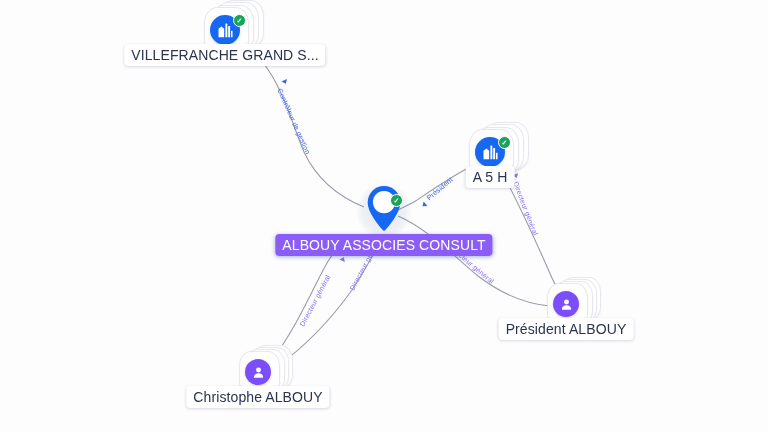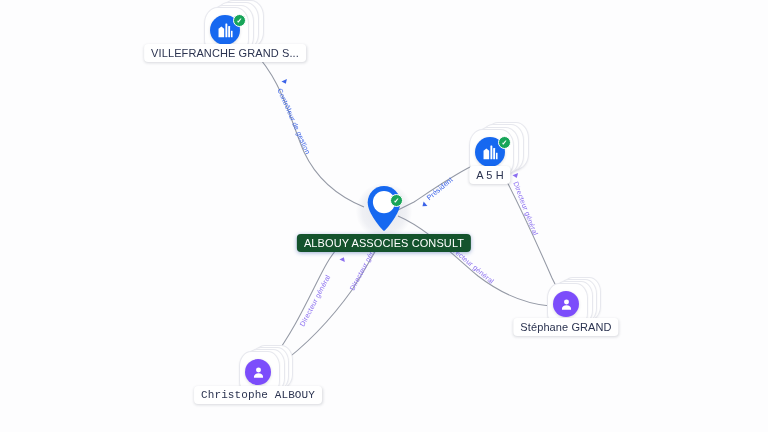--- a/index.html
+++ b/index.html
@@ -95,21 +95,21 @@
     font-weight: bold;
     line-height: 1;
   }
   .node-label {
     position: absolute;
     left: 50%;
     transform: translateX(-50%);
     background: #ffffff;
     border-radius: 4px;
     padding: 3px 7px 3px 7px;
-    font-size: 11px;
+    font-size: 14px;
     color: #2b3350;
     white-space: nowrap;
     box-shadow: 0 1px 3px rgba(30,35,60,.17);
     letter-spacing: .1px;
     text-align: right;
   }
   .node-label.selected {
     background: #1668f0;
     color: #ffffff;
     box-shadow: 0 1px 4px rgba(20,60,160,.4);
@@ -217,47 +217,47 @@
             <rect x="5.1" y="11.6" width="1.6" height="1.6" fill="#fff"></rect>
             <rect x="7.5" y="11.6" width="1.6" height="1.6" fill="#fff"></rect>
             <rect x="5.1" y="14.3" width="1.6" height="1.6" fill="#fff"></rect>
             <rect x="7.5" y="14.3" width="1.6" height="1.6" fill="#fff"></rect>
             <rect x="11.9" y="3.2" width="2.4" height="17.4" rx=".5" fill="#4a5468"></rect>
             <rect x="15.4" y="6.4" width="2.4" height="14.2" rx=".5" fill="#4a5468"></rect>
             <rect x="18.9" y="12.2" width="2.0" height="8.4" rx=".5" fill="#4a5468"></rect>
           </svg>
         </div>
         <div class="badge-check" style="width: 11px; height: 11px; font-size: 7px; left: 6px; top: -17px; background: rgb(24, 165, 89);">✓</div>
-        <div class="node-label selected" style="top: 23px; background: #14532d;">ALBOUY ASSOCIES CONSULT</div>
+        <div class="node-label selected" style="top: 23px; background: #8b5cf6;">ALBOUY ASSOCIES CONSULT</div>
       </div>
       <div class="node" style="left: 566px; top: 304px;">
         <div class="stack">
           <div class="sheet" style="width: 38px; height: 42px; left: -5px; top: -27px; border-radius: 30% / 34%;"></div>
           <div class="sheet" style="width: 38px; height: 42px; left: -9px; top: -25px; border-radius: 30% / 34%;"></div>
           <div class="sheet" style="width: 38px; height: 42px; left: -13px; top: -23px; border-radius: 30% / 34%;"></div>
           <div class="sheet" style="width: 39px; height: 43px; left: -19.5px; top: -21.5px; border-radius: 30% / 34%; background: rgb(255, 255, 255);"></div>
         </div>
         <div class="icon-disc" style="width: 26px; height: 26px; background: rgb(124, 77, 251);">
           <svg width="17" height="17" viewBox="0 0 24 24" xmlns="http://www.w3.org/2000/svg">
             <circle cx="12" cy="8.4" r="3.5" fill="#ffffff"></circle>
             <path fill="#ffffff" d="M12 13.2c-3.7 0-6.4 2.2-6.4 4.9v1.2h12.8v-1.2c0-2.7-2.7-4.9-6.4-4.9z"></path>
           </svg>
         </div>
-        <div class="node-label" style="top: 14px;">Stéphane GRAND</div>
+        <div class="node-label" style="top: 14px;">Président ALBOUY</div>
       </div>
       <div class="node" style="left: 258px; top: 372px;">
         <div class="stack">
           <div class="sheet" style="width: 38px; height: 42px; left: -5px; top: -27px; border-radius: 30% / 34%;"></div>
           <div class="sheet" style="width: 38px; height: 42px; left: -9px; top: -25px; border-radius: 30% / 34%;"></div>
           <div class="sheet" style="width: 38px; height: 42px; left: -13px; top: -23px; border-radius: 30% / 34%;"></div>
           <div class="sheet" style="width: 39px; height: 43px; left: -19.5px; top: -21.5px; border-radius: 30% / 34%; background: rgb(255, 255, 255);"></div>
         </div>
         <div class="icon-disc" style="width: 26px; height: 26px; background: rgb(124, 77, 251);">
           <svg width="17" height="17" viewBox="0 0 24 24" xmlns="http://www.w3.org/2000/svg">
             <circle cx="12" cy="8.4" r="3.5" fill="#ffffff"></circle>
             <path fill="#ffffff" d="M12 13.2c-3.7 0-6.4 2.2-6.4 4.9v1.2h12.8v-1.2c0-2.7-2.7-4.9-6.4-4.9z"></path>
           </svg>
         </div>
-        <div class="node-label" style="top: 14px; font-family: Liberation Mono, monospace;">Christophe ALBOUY</div>
+        <div class="node-label" style="top: 14px;">Christophe ALBOUY</div>
       </div>
     </div>
 
 </div>
 
 </body></html>

